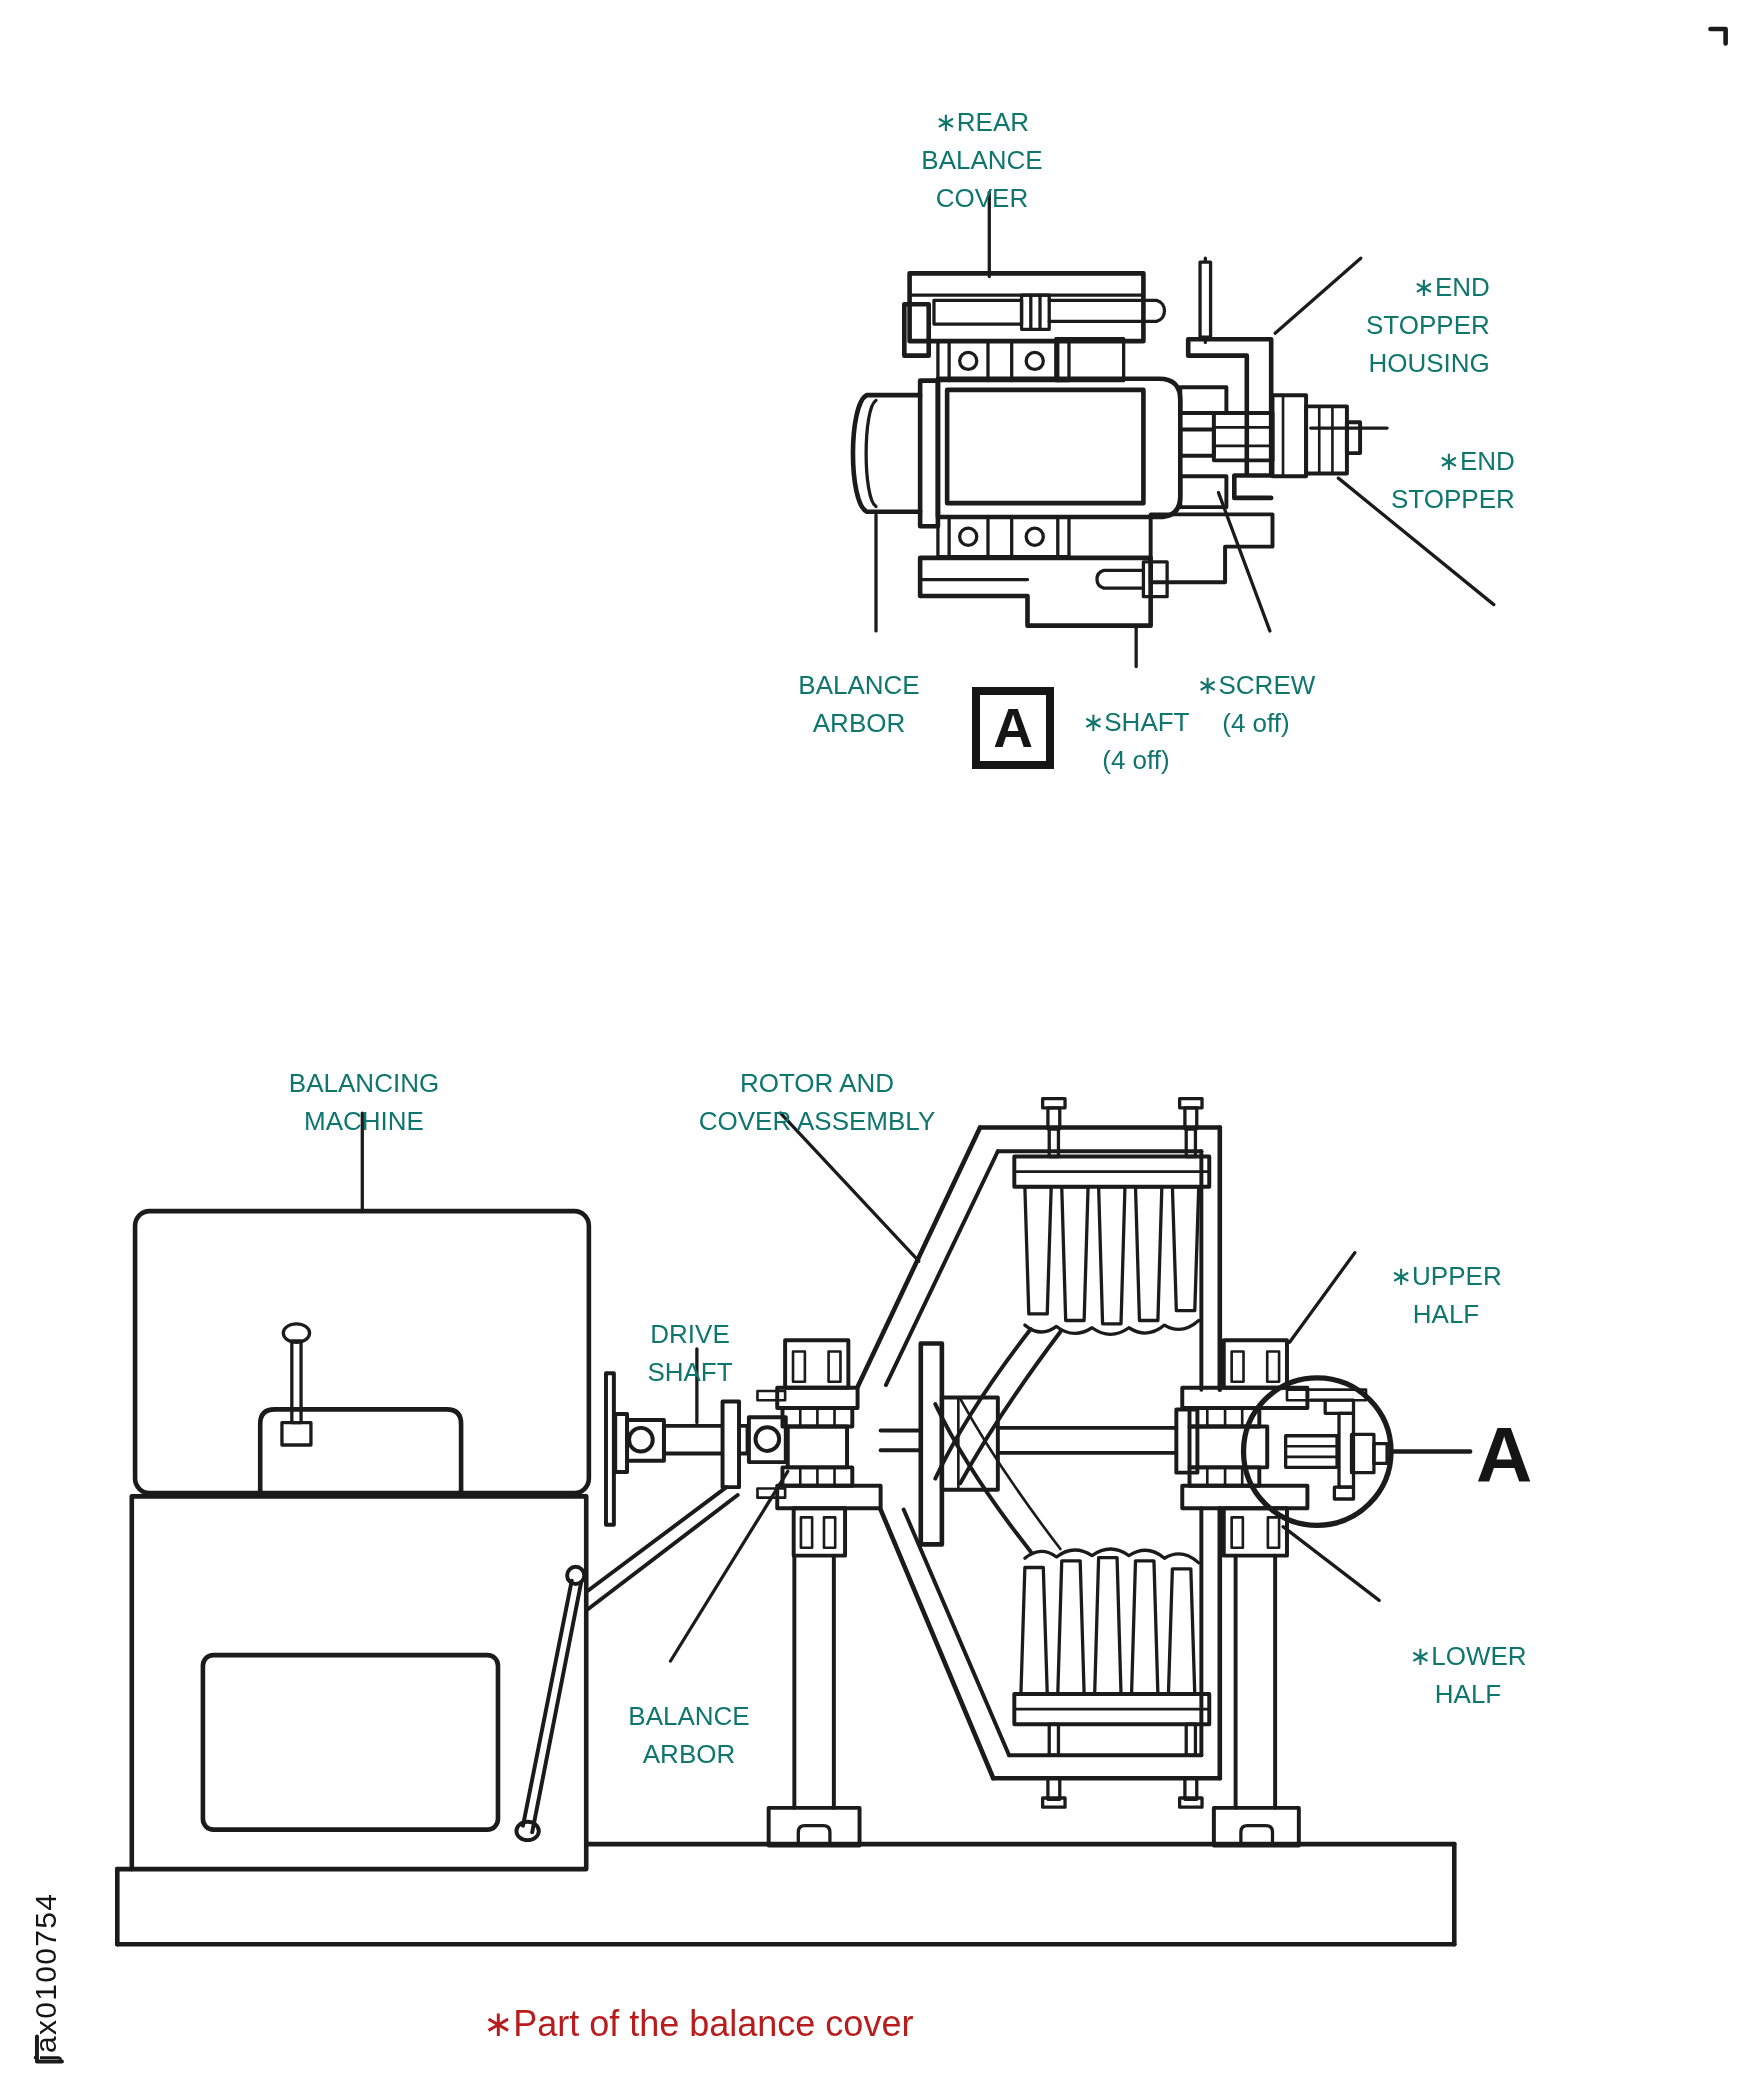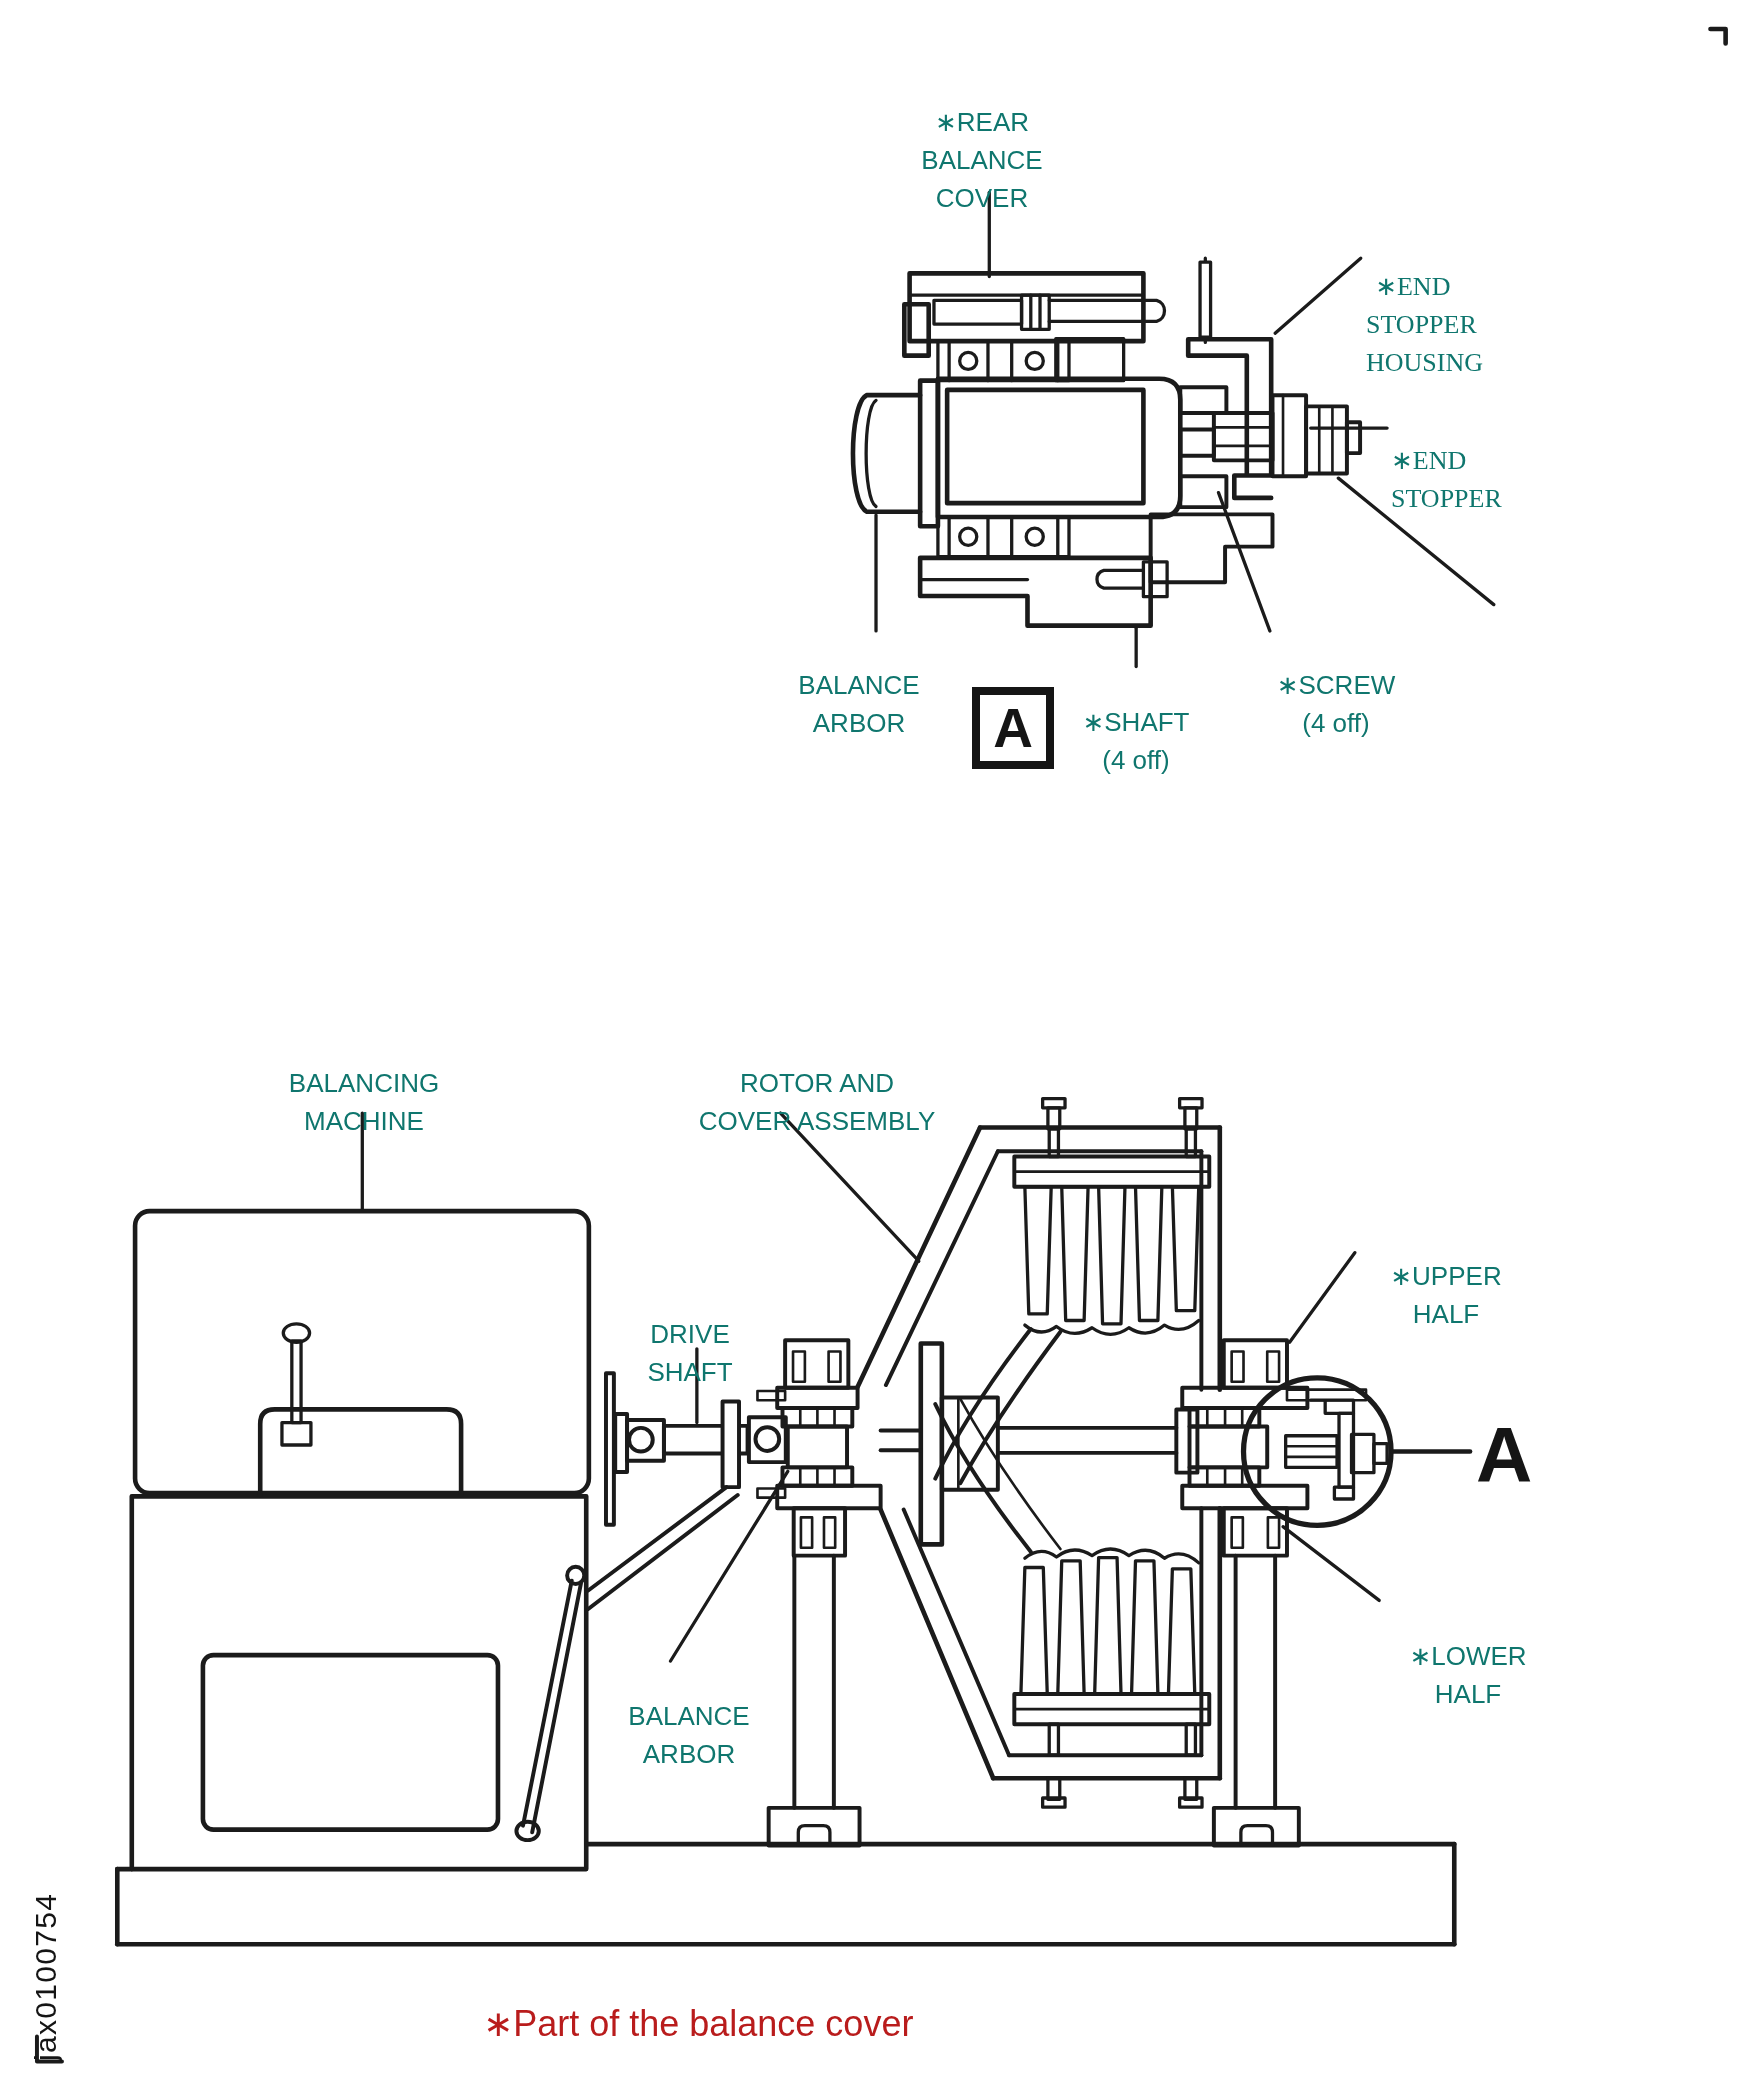--- a/index.html
+++ b/index.html
@@ -1,21 +1,21 @@
 <!DOCTYPE html>
 <html style="font-size:10.5px"><head>
 <meta charset="utf-8">
 <style>
   html,body{margin:0;padding:0;background:#ffffff;}
   #page{position:relative;width:1754px;height:2097px;background:#ffffff;overflow:hidden;
         font-family:"Liberation Sans","DejaVu Sans",sans-serif;color:#151515;}
   #art{position:absolute;left:0;top:0;}
   .lbl{position:absolute;font-size:26px;line-height:38px;white-space:nowrap;color:#0f766e;margin-top:32px;}
   .center{transform:translateX(-50%);text-align:center;}
-  .leftal{text-align:left;font-family:Liberation Serif, serif;}
+  .leftal{text-align:right;}
   .marker-box{position:absolute;border:8px solid #151515;width:66px;height:66px;
               display:flex;align-items:center;justify-content:center;
               font-size:55px;font-weight:bold;color:#151515;}
   .marker-big{position:absolute;font-size:78px;font-weight:bold;color:#151515;line-height:1;}
   .footnote{position:absolute;font-size:36px;color:#b91c1c;white-space:nowrap;}
   .sidecode{position:absolute;font-size:30px;color:#151515;white-space:nowrap;
             transform-origin:0 0;transform:rotate(-90deg);letter-spacing:1.3px;}
 </style>
 </head>
 <body>
@@ -317,21 +317,21 @@
     <div>STOPPER</div>
     <div>HOUSING</div>
   </div>
 
   <div class="lbl leftal" style="left:1391px;top:410px;">
     <div>∗END</div>
     <div>STOPPER</div>
   </div>
 
 
-  <div class="lbl center" style="left:1336px;top:634px;">
+  <div class="lbl center" style="left:1256px;top:634px;">
     <div>∗SCREW</div>
     <div>(4 off)</div>
   </div>
 
   <div class="lbl center" style="left:1136px;top:671px;">
     <div>∗SHAFT</div>
     <div>(4 off)</div>
   </div>
 
   <div class="lbl center" style="left:859px;top:634px;">

